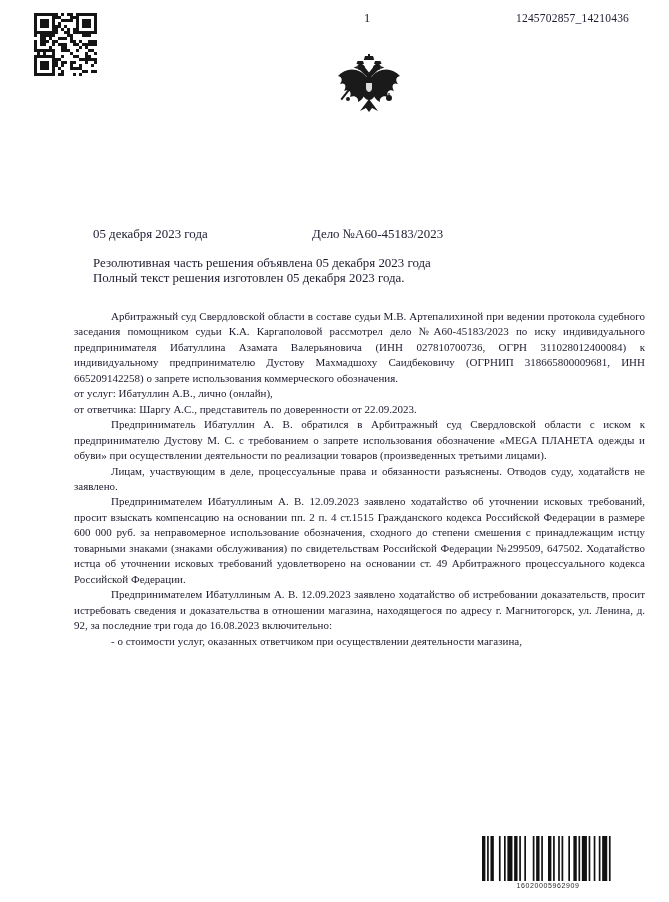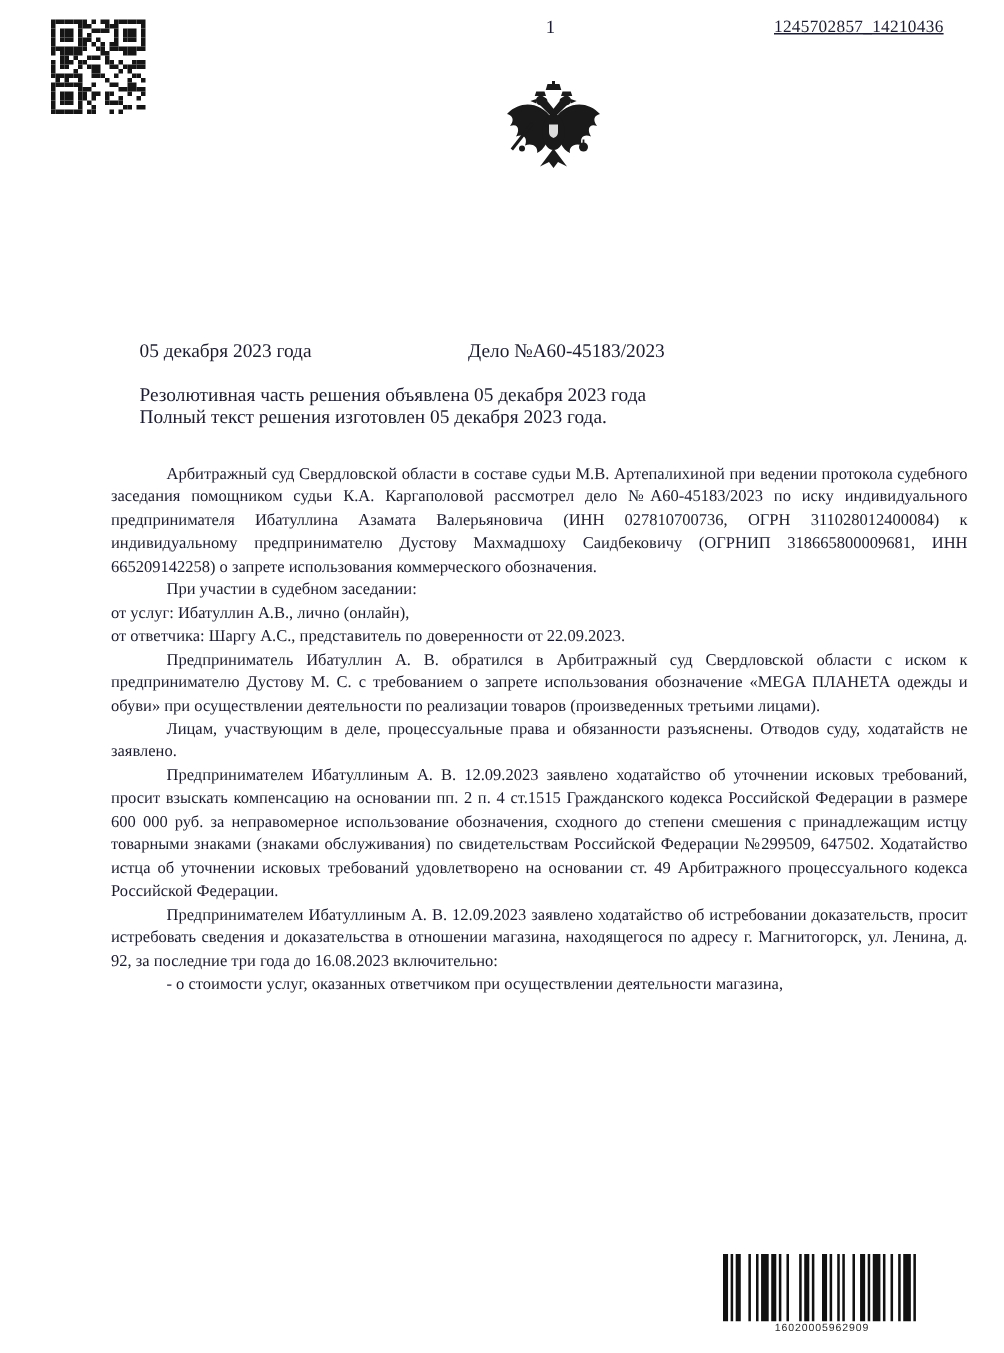--- a/index.html
+++ b/index.html
@@ -5,21 +5,21 @@
   html,body{margin:0;padding:0;background:#fff;}
   .page{
     position:relative;width:669px;height:902px;background:#ffffff;overflow:hidden;
     font-family:"Liberation Serif","DejaVu Serif",serif;color:#1c1c30;
   }
   
   .qr{position:absolute;left:34px;top:13px;width:63px;height:63px;
       display:grid;grid-template-columns:repeat(21,1fr);grid-template-rows:repeat(21,1fr);}
   .qr .c{background:#151515;}
   .page-num{position:absolute;left:347px;top:11px;width:40px;text-align:center;font-size:12.5px;}
-  .doc-id{position:absolute;left:516px;top:12px;font-size:11.5px;letter-spacing:.2px;text-decoration:underline;}
+  .doc-id{position:absolute;left:516px;top:12px;font-size:11.5px;letter-spacing:.2px;}
   
   .emblem{position:absolute;left:334px;top:53px;width:70px;height:62px;}
   
   .header{position:absolute;left:80px;top:129px;width:560px;text-align:center;}
   .court{font-weight:bold;font-size:13.6px;line-height:16px;letter-spacing:.2px;}
   .addr{font-size:12.8px;line-height:15px;}
   .in-name{margin-top:9px;font-weight:bold;font-size:13px;line-height:15px;}
   .resh{font-weight:bold;font-size:13px;line-height:15px;letter-spacing:.4px;}
   
   .caseblock{position:absolute;left:93px;top:227px;width:552px;font-size:12.9px;line-height:15.5px;}
@@ -318,21 +318,20 @@
     <div class="daterow">
       <span>05 декабря 2023 года</span>
       <span class="caseno">Дело №А60-45183/2023</span>
     </div>
     <div class="res1">Резолютивная часть решения объявлена 05 декабря 2023 года</div>
     <div>Полный текст решения изготовлен 05 декабря 2023 года.</div>
   </div>
 
   <div class="body-text">
       <p class="indent">Арбитражный суд Свердловской области в составе судьи М.В. Артепалихиной при ведении протокола судебного заседания помощником судьи К.А. Каргаполовой рассмотрел дело №А60-45183/2023 по иску индивидуального предпринимателя Ибатуллина Азамата Валерьяновича (ИНН 027810700736, ОГРН 311028012400084) к индивидуальному предпринимателю Дустову Махмадшоху Саидбековичу (ОГРНИП 318665800009681, ИНН 665209142258) о запрете использования коммерческого обозначения.</p>
-      <p class="indent left">При участии в судебном заседании:</p>
       <p class=" left">от услуг: Ибатуллин А.В., лично (онлайн),</p>
       <p class=" left">от ответчика: Шаргу А.С., представитель по доверенности от 22.09.2023.</p>
       <p class="indent">Предприниматель Ибатуллин А. В. обратился в Арбитражный суд Свердловской области с иском к предпринимателю Дустову М. С. с требованием о запрете использования обозначение «MEGA ПЛАНЕТА одежды и обуви» при осуществлении деятельности по реализации товаров (произведенных третьими лицами).</p>
       <p class="indent">Лицам, участвующим в деле, процессуальные права и обязанности разъяснены. Отводов суду, ходатайств не заявлено.</p>
       <p class="indent">Предпринимателем Ибатуллиным А. В. 12.09.2023 заявлено ходатайство об уточнении исковых требований, просит взыскать компенсацию на основании пп. 2 п. 4 ст.1515 Гражданского кодекса Российской Федерации в размере 600 000 руб. за неправомерное использование обозначения, сходного до степени смешения с принадлежащим истцу товарными знаками (знаками обслуживания) по свидетельствам Российской Федерации №299509, 647502. Ходатайство истца об уточнении исковых требований удовлетворено на основании ст. 49 Арбитражного процессуального кодекса Российской Федерации.</p>
       <p class="indent">Предпринимателем Ибатуллиным А. В. 12.09.2023 заявлено ходатайство об истребовании доказательств, просит истребовать сведения и доказательства в отношении магазина, находящегося по адресу г. Магнитогорск, ул. Ленина, д. 92, за последние три года до 16.08.2023 включительно:</p>
       <p class="indent">- о стоимости услуг, оказанных ответчиком при осуществлении деятельности магазина,</p>
     </div>
 
   <svg class="barcode" aria-hidden="true" viewBox="0 0 132 45">

